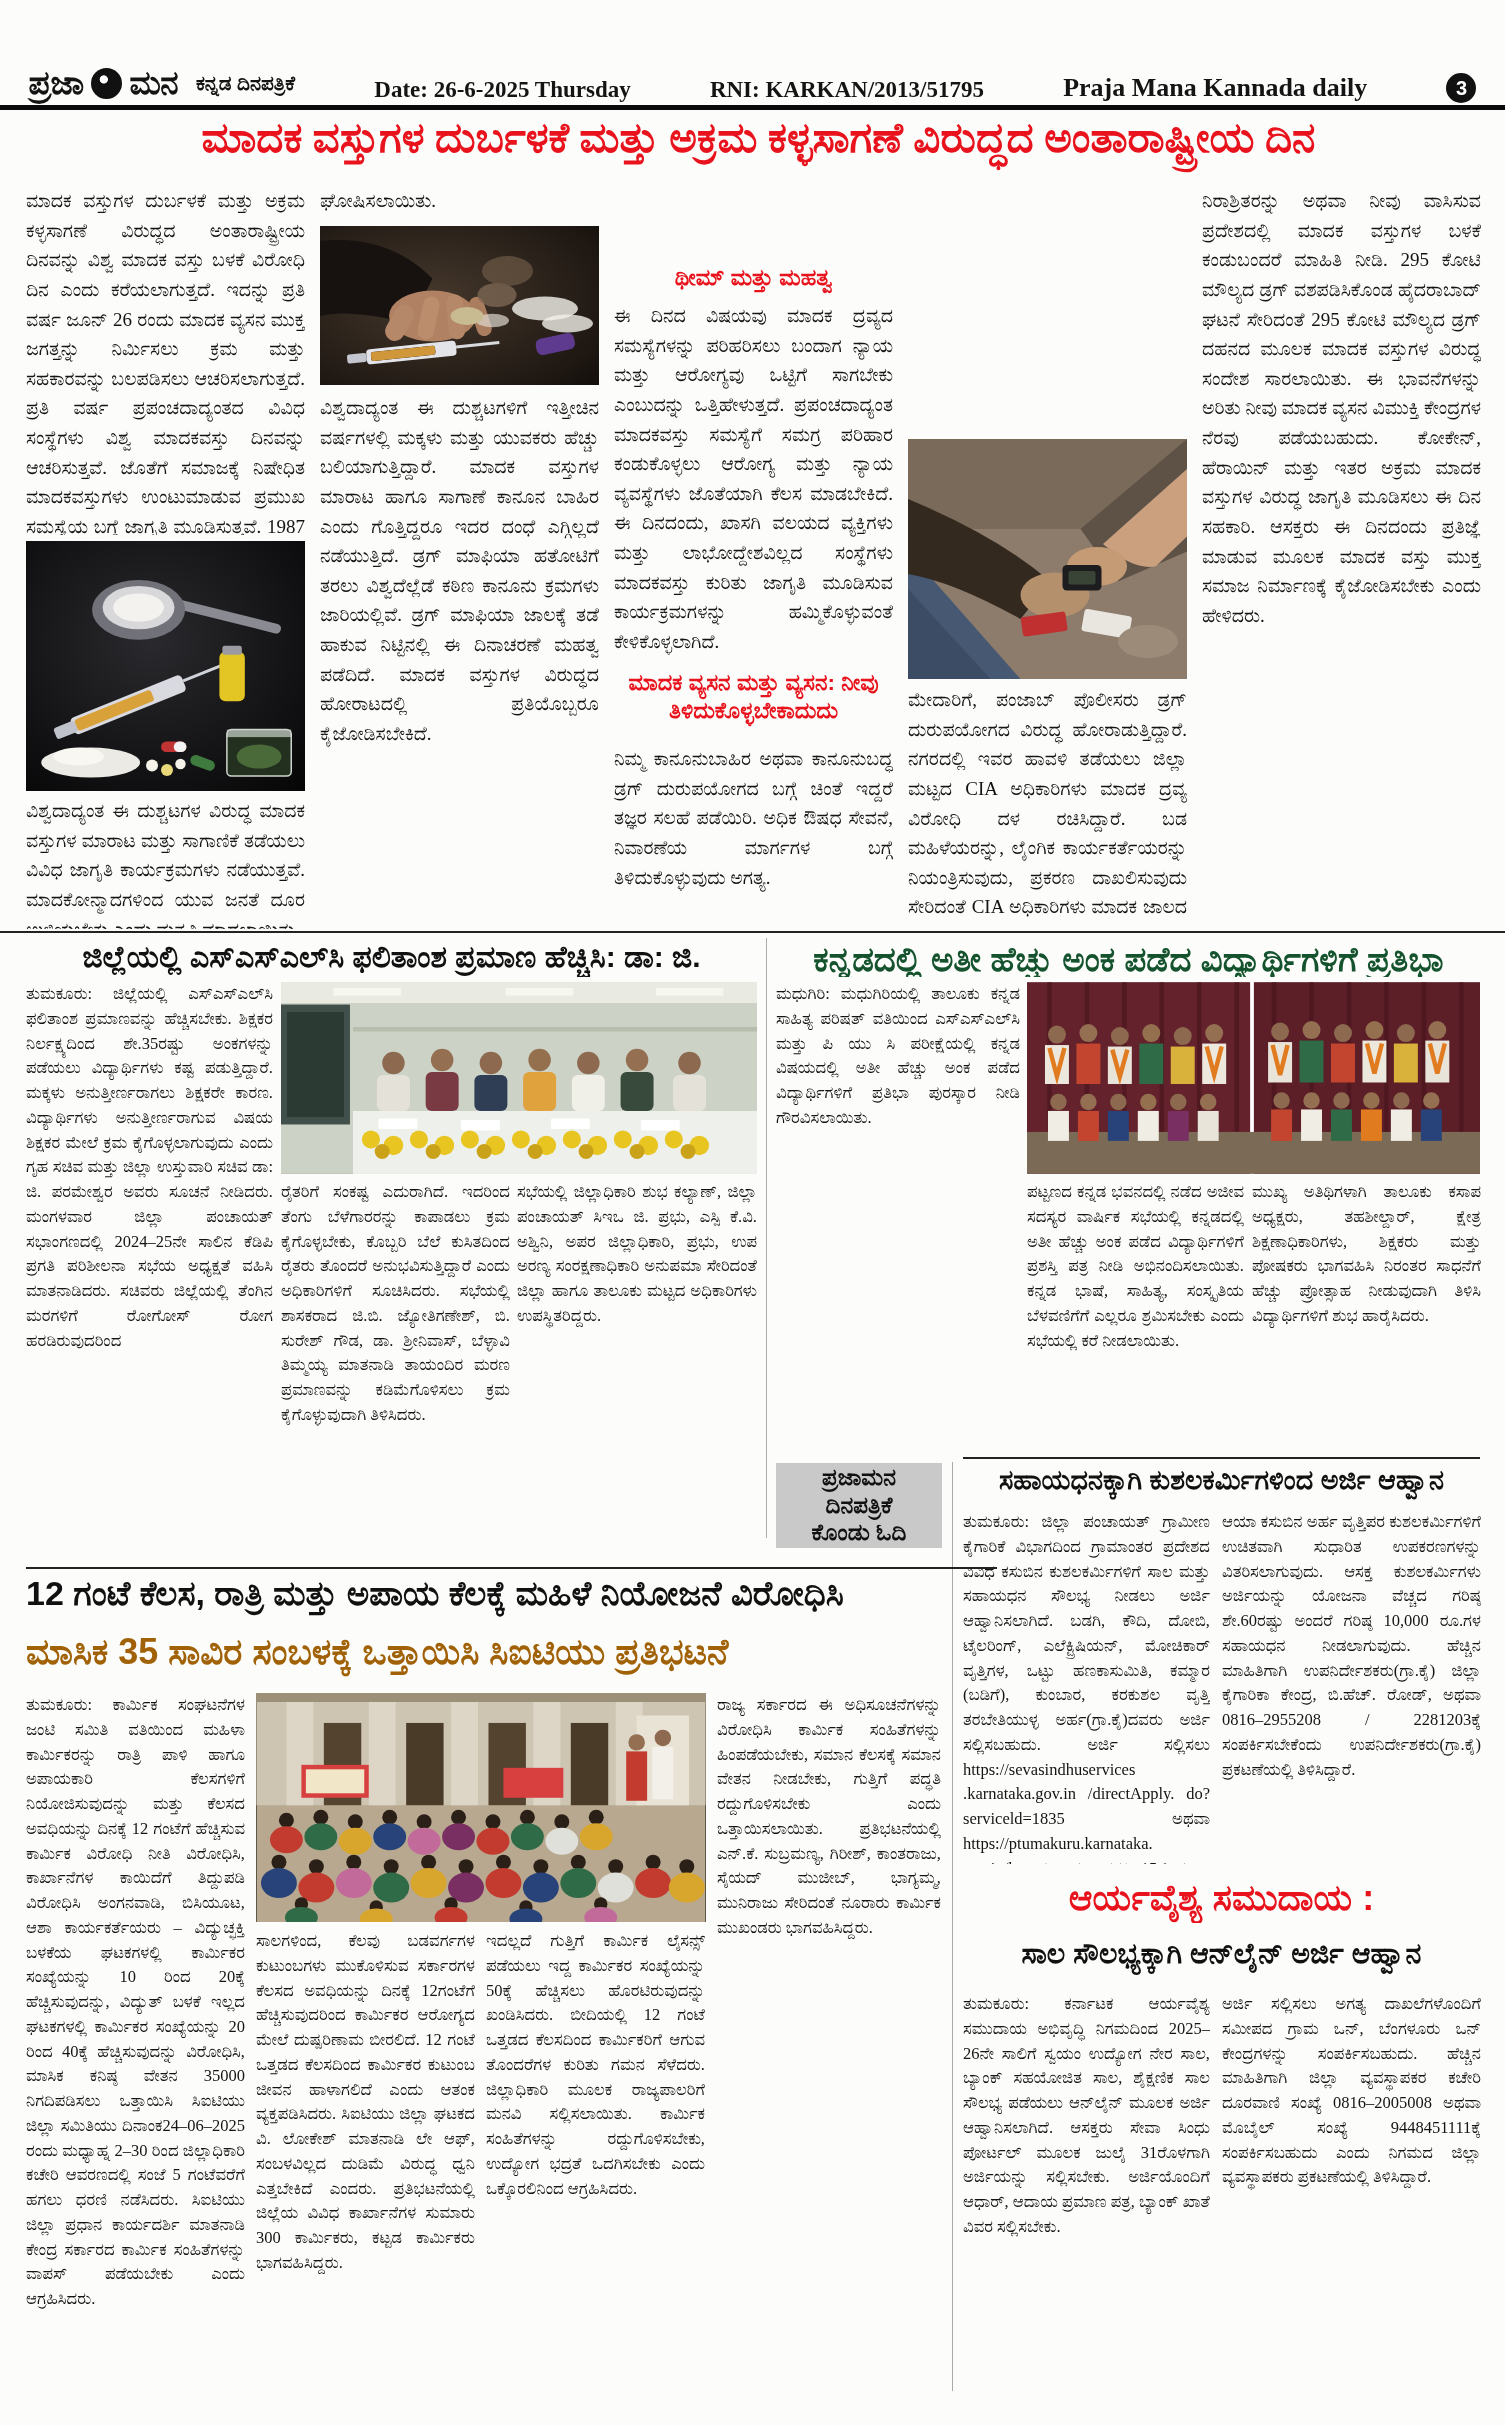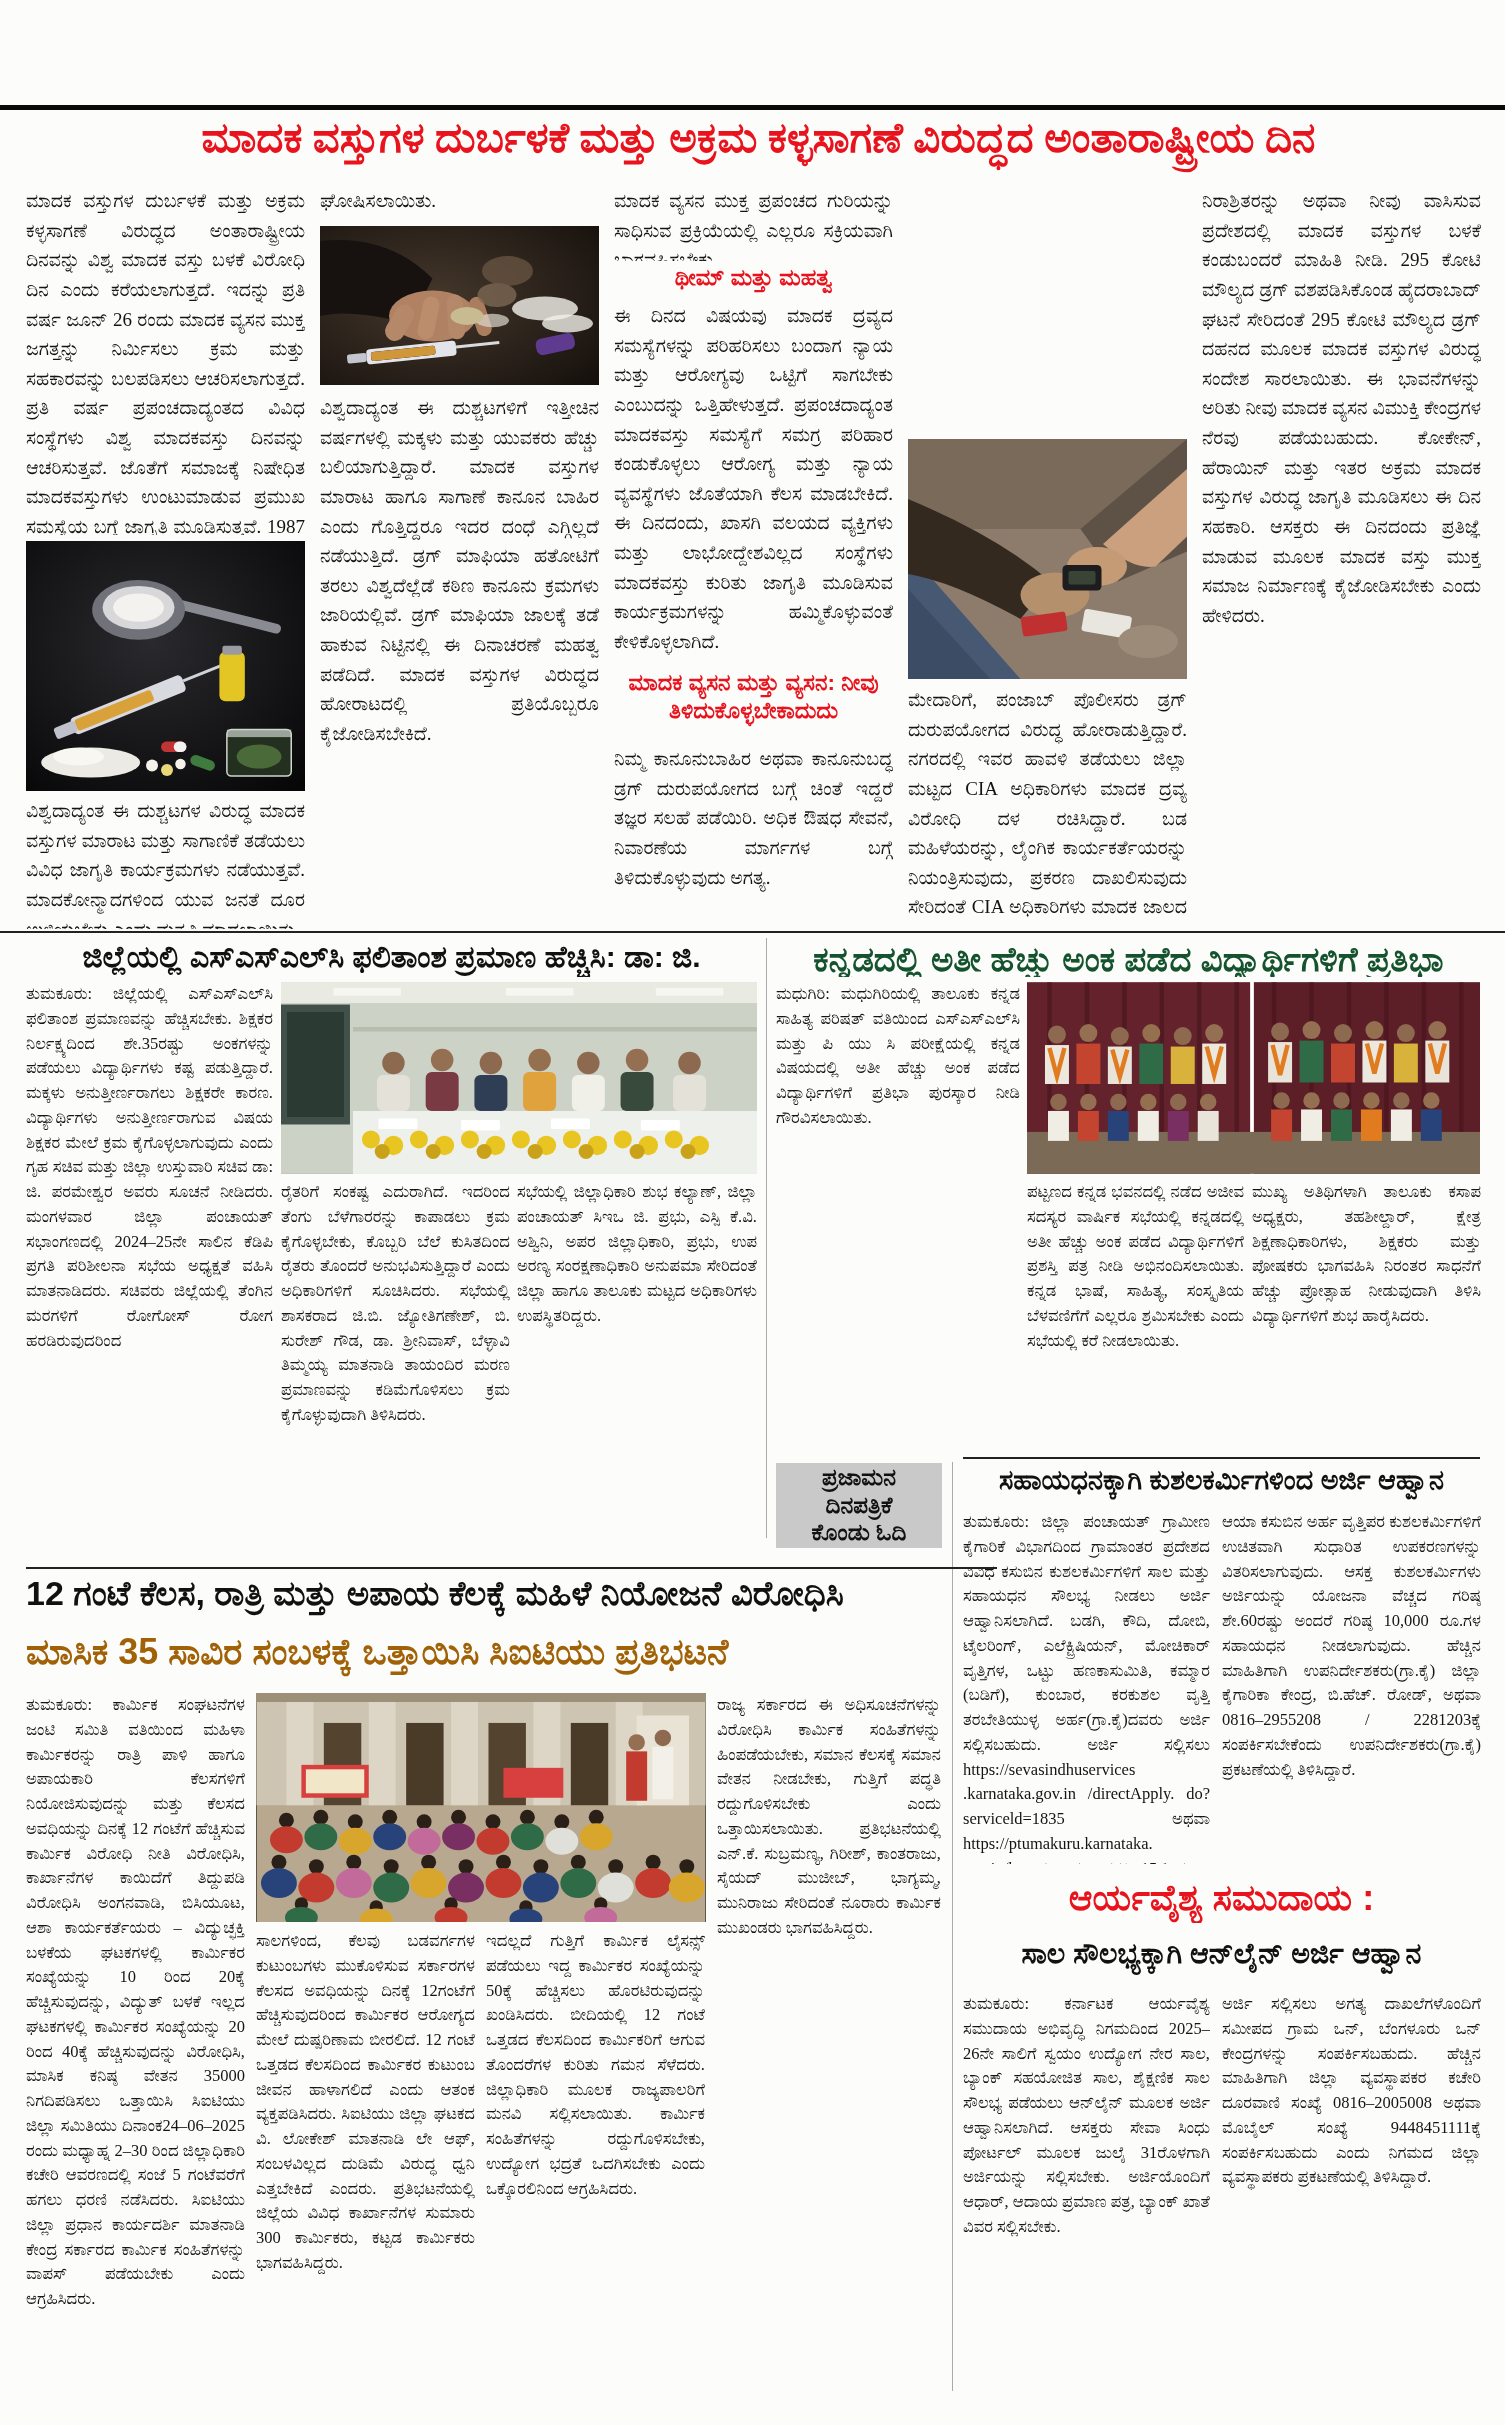--- a/index.html
+++ b/index.html
@@ -22,20 +22,32 @@
   .story-headline{position:absolute;margin:0;text-align:center;font-family:"Liberation Sans",sans-serif;font-weight:bold;line-height:1.15;overflow:hidden;}
   .photo{position:absolute;overflow:hidden;background:#000;}
   .photo svg{display:block;width:100%;height:100%;}
   .promo{position:absolute;left:776px;top:1463px;width:166px;height:85px;background:#c9c9c9;display:flex;flex-direction:column;align-items:center;justify-content:center;font-family:"Liberation Sans",sans-serif;font-weight:bold;font-size:23px;line-height:1.2;color:#111;}
 </style>
 </head>
 <body>
 
 <div class="page">
 
+  <div class="masthead">
+    <div class="logo-wrap">
+      <span class="logo-main">ಪ್ರಜಾ</span>
+      <span class="logo-emblem"></span>
+      <span class="logo-main">ಮನ</span>
+      <span class="logo-sub">ಕನ್ನಡ ದಿನಪತ್ರಿಕೆ</span>
+    </div>
+    <div class="mast-item">Date: 26-6-2025 Thursday</div>
+    <div class="mast-item">RNI: KARKAN/2013/51795</div>
+    <div class="mast-item paper-name">Praja Mana Kannada daily</div>
+    <div class="page-badge">3</div>
+  </div>
   <div class="rule-thick"></div>
 
   <h1 class="main-headline">ಮಾದಕ ವಸ್ತುಗಳ ದುರ್ಬಳಕೆ ಮತ್ತು ಅಕ್ರಮ ಕಳ್ಳಸಾಗಣೆ ವಿರುದ್ಧದ ಅಂತಾರಾಷ್ಟ್ರೀಯ ದಿನ</h1>
 
   <div class="col" style="left:26px;top:186px;width:279px;height:349px;">ಮಾದಕ ವಸ್ತುಗಳ ದುರ್ಬಳಕೆ ಮತ್ತು ಅಕ್ರಮ ಕಳ್ಳಸಾಗಣೆ ವಿರುದ್ಧದ ಅಂತಾರಾಷ್ಟ್ರೀಯ ದಿನವನ್ನು ವಿಶ್ವ ಮಾದಕ ವಸ್ತು ಬಳಕೆ ವಿರೋಧಿ ದಿನ ಎಂದು ಕರೆಯಲಾಗುತ್ತದೆ. ಇದನ್ನು ಪ್ರತಿ ವರ್ಷ ಜೂನ್ 26 ರಂದು ಮಾದಕ ವ್ಯಸನ ಮುಕ್ತ ಜಗತ್ತನ್ನು ನಿರ್ಮಿಸಲು ಕ್ರಮ ಮತ್ತು ಸಹಕಾರವನ್ನು ಬಲಪಡಿಸಲು ಆಚರಿಸಲಾಗುತ್ತದೆ. ಪ್ರತಿ ವರ್ಷ ಪ್ರಪಂಚದಾದ್ಯಂತದ ವಿವಿಧ ಸಂಸ್ಥೆಗಳು ವಿಶ್ವ ಮಾದಕವಸ್ತು ದಿನವನ್ನು ಆಚರಿಸುತ್ತವೆ. ಜೊತೆಗೆ ಸಮಾಜಕ್ಕೆ ನಿಷೇಧಿತ ಮಾದಕವಸ್ತುಗಳು ಉಂಟುಮಾಡುವ ಪ್ರಮುಖ ಸಮಸ್ಯೆಯ ಬಗ್ಗೆ ಜಾಗೃತಿ ಮೂಡಿಸುತ್ತವೆ. 1987 ಡಿಸೆಂಬರ್ 7ರಂದು ವಿಶ್ವಸಂಸ್ಥೆಯ ಸಾಮಾನ್ಯ ಸಭೆಯಲ್ಲಿ ಜೂನ್ 26 ಅನ್ನು ಅಂತಾರಾಷ್ಟ್ರೀಯ ಮಾದಕ ವಸ್ತುಗಳ ದುರುಪಯೋಗ ಮತ್ತು ಅಕ್ರಮ ಸಾಗಣೆ ವಿರೋಧಿ ದಿನ ಎಂದು</div>
 
   <div class="photo" style="left:26px;top:541px;width:279px;height:250px;">
     <svg viewBox="0 0 372 334">
       <rect width="372" height="334" fill="#0c0c0e"></rect>
       <rect width="372" height="334" fill="url(#gk)"></rect>
@@ -107,21 +119,20 @@
         <rect x="68" y="166" width="86" height="12" rx="3" fill="#cf963a"></rect>
         <rect x="182" y="169" width="58" height="4" fill="#d8dade"></rect>
         <rect x="36" y="166" width="26" height="12" rx="3" fill="#c3c6ce"></rect>
       </g>
       <rect x="286" y="152" width="52" height="22" rx="8" fill="#5e3b8f" transform="rotate(-12 286 152)"></rect>
     </svg>
   </div>
 
   <div class="col" style="left:320px;top:393px;width:279px;height:537px;">ವಿಶ್ವದಾದ್ಯಂತ ಈ ದುಶ್ಚಟಗಳಿಗೆ ಇತ್ತೀಚಿನ ವರ್ಷಗಳಲ್ಲಿ ಮಕ್ಕಳು ಮತ್ತು ಯುವಕರು ಹೆಚ್ಚು ಬಲಿಯಾಗುತ್ತಿದ್ದಾರೆ. ಮಾದಕ ವಸ್ತುಗಳ ಮಾರಾಟ ಹಾಗೂ ಸಾಗಾಣೆ ಕಾನೂನ ಬಾಹಿರ ಎಂದು ಗೊತ್ತಿದ್ದರೂ ಇದರ ದಂಧೆ ಎಗ್ಗಿಲ್ಲದೆ ನಡೆಯುತ್ತಿದೆ. ಡ್ರಗ್ ಮಾಫಿಯಾ ಹತೋಟಿಗೆ ತರಲು ವಿಶ್ವದೆಲ್ಲೆಡೆ ಕಠಿಣ ಕಾನೂನು ಕ್ರಮಗಳು ಜಾರಿಯಲ್ಲಿವೆ. ಡ್ರಗ್ ಮಾಫಿಯಾ ಜಾಲಕ್ಕೆ ತಡೆ ಹಾಕುವ ನಿಟ್ಟಿನಲ್ಲಿ ಈ ದಿನಾಚರಣೆ ಮಹತ್ವ ಪಡೆದಿದೆ. ಮಾದಕ ವಸ್ತುಗಳ ವಿರುದ್ಧದ ಹೋರಾಟದಲ್ಲಿ ಪ್ರತಿಯೊಬ್ಬರೂ ಕೈಜೋಡಿಸಬೇಕಿದೆ.</div>
 
-  <div class="col" style="left:614px;top:186px;width:279px;height:75px;">ಮಾದಕ ವ್ಯಸನ ಮುಕ್ತ ಪ್ರಪಂಚದ ಗುರಿಯನ್ನು ಸಾಧಿಸುವ ಪ್ರಕ್ರಿಯೆಯಲ್ಲಿ ಎಲ್ಲರೂ ಸಕ್ರಿಯವಾಗಿ ಭಾಗವಹಿಸಬೇಕು.</div>
   <div class="subhead" style="left:614px;top:264px;width:279px;height:33px;">ಥೀಮ್ ಮತ್ತು ಮಹತ್ವ</div>
   <div class="col" style="left:614px;top:301px;width:279px;height:361px;">ಈ ದಿನದ ವಿಷಯವು ಮಾದಕ ದ್ರವ್ಯದ ಸಮಸ್ಯೆಗಳನ್ನು ಪರಿಹರಿಸಲು ಬಂದಾಗ ನ್ಯಾಯ ಮತ್ತು ಆರೋಗ್ಯವು ಒಟ್ಟಿಗೆ ಸಾಗಬೇಕು ಎಂಬುದನ್ನು ಒತ್ತಿಹೇಳುತ್ತದೆ. ಪ್ರಪಂಚದಾದ್ಯಂತ ಮಾದಕವಸ್ತು ಸಮಸ್ಯೆಗೆ ಸಮಗ್ರ ಪರಿಹಾರ ಕಂಡುಕೊಳ್ಳಲು ಆರೋಗ್ಯ ಮತ್ತು ನ್ಯಾಯ ವ್ಯವಸ್ಥೆಗಳು ಜೊತೆಯಾಗಿ ಕೆಲಸ ಮಾಡಬೇಕಿದೆ. ಈ ದಿನದಂದು, ಖಾಸಗಿ ವಲಯದ ವ್ಯಕ್ತಿಗಳು ಮತ್ತು ಲಾಭೋದ್ದೇಶವಿಲ್ಲದ ಸಂಸ್ಥೆಗಳು ಮಾದಕವಸ್ತು ಕುರಿತು ಜಾಗೃತಿ ಮೂಡಿಸುವ ಕಾರ್ಯಕ್ರಮಗಳನ್ನು ಹಮ್ಮಿಕೊಳ್ಳುವಂತೆ ಕೇಳಿಕೊಳ್ಳಲಾಗಿದೆ.</div>
   <div class="subhead" style="left:614px;top:669px;width:279px;height:67px;">ಮಾದಕ ವ್ಯಸನ ಮತ್ತು ವ್ಯಸನ: ನೀವು ತಿಳಿದುಕೊಳ್ಳಬೇಕಾದುದು</div>
   <div class="col" style="left:614px;top:744px;width:279px;height:186px;">ನಿಮ್ಮ ಕಾನೂನುಬಾಹಿರ ಅಥವಾ ಕಾನೂನುಬದ್ಧ ಡ್ರಗ್ ದುರುಪಯೋಗದ ಬಗ್ಗೆ ಚಿಂತೆ ಇದ್ದರೆ ತಜ್ಞರ ಸಲಹೆ ಪಡೆಯಿರಿ. ಅಧಿಕ ಔಷಧ ಸೇವನೆ, ನಿವಾರಣೆಯ ಮಾರ್ಗಗಳ ಬಗ್ಗೆ ತಿಳಿದುಕೊಳ್ಳುವುದು ಅಗತ್ಯ.</div>
 
 
   <div class="photo" style="left:908px;top:439px;width:279px;height:240px;">
     <svg viewBox="0 0 372 320">
       <rect width="372" height="320" fill="#8d7c6c"></rect>
       <rect x="0" y="0" width="372" height="120" fill="#7a6a5a"></rect>

